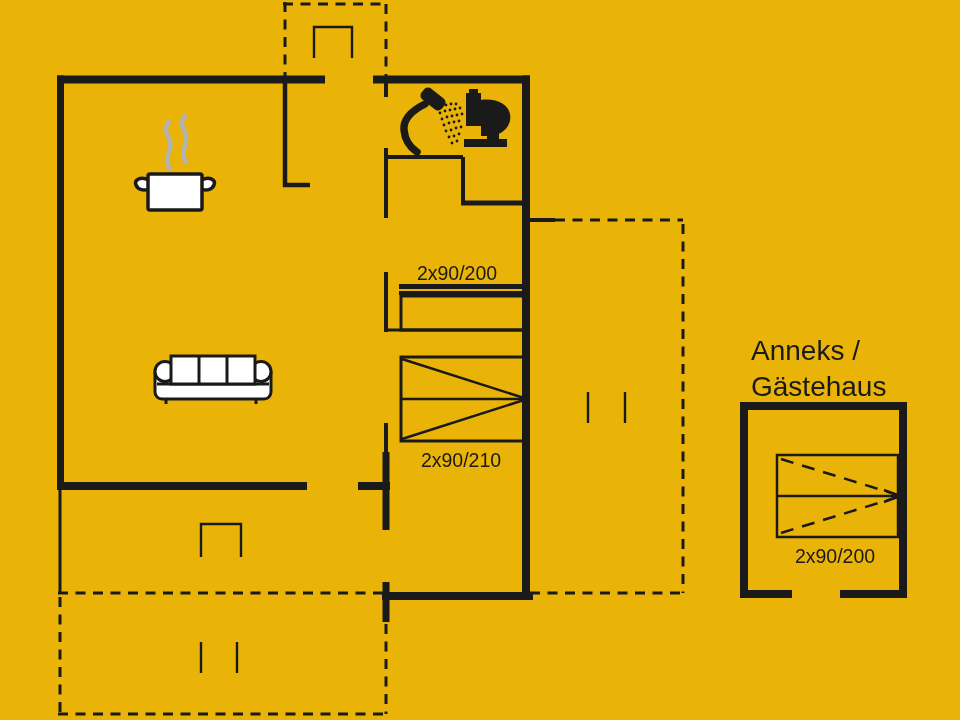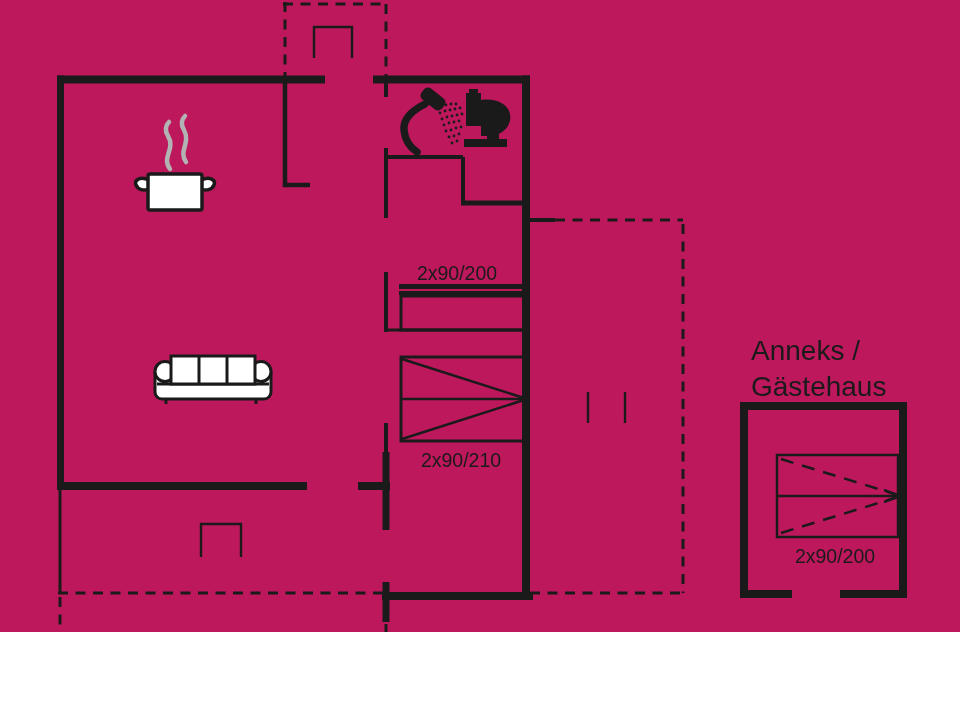--- a/index.html
+++ b/index.html
@@ -1,20 +1,20 @@
 <!DOCTYPE html>
 <html><head>
 <meta charset="utf-8">
 <style>
   html, body { margin: 0; padding: 0; background: #ffffff; }
   .plan {
     position: relative;
     width: 960px;
-    height: 632px;
-    background: #be185d;
+    height: 720px;
+    background: #eab308;
     font-family: "Liberation Sans", sans-serif;
     overflow: hidden;
   }
   svg text {
     font-family: "Liberation Sans", sans-serif;
     fill: #1a1a1a;
   }
   .bed-label { font-size: 19.5px; }
   .annex-title { font-size: 28px; }
 </style>

